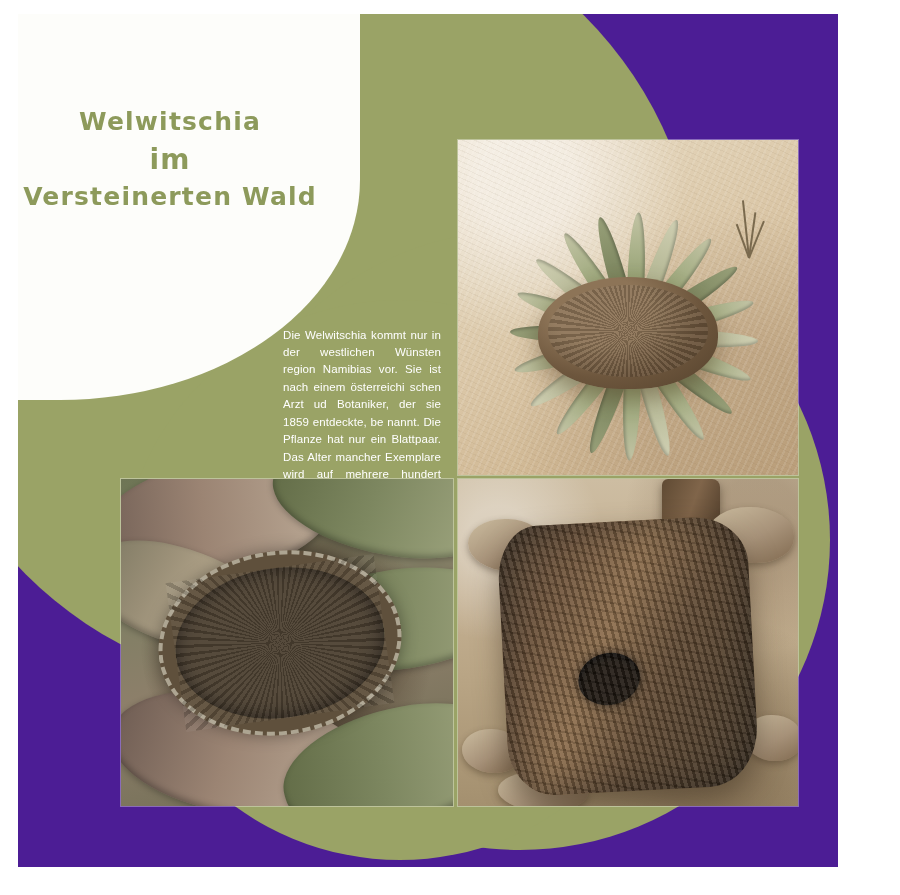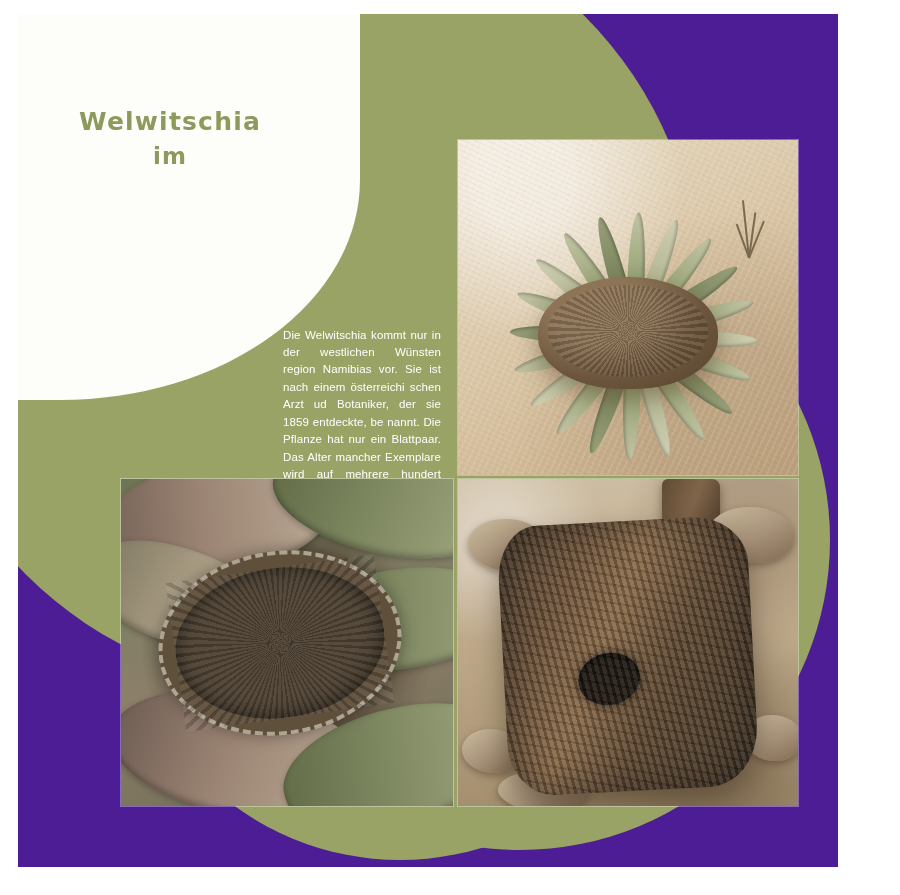--- a/index.html
+++ b/index.html
@@ -98,21 +98,21 @@
     text-align: center;
     color: #8d9a5b;
     font-family: "DejaVu Sans", sans-serif;
     font-size: 25px;
     font-weight: bold;
     letter-spacing: 1.2px;
     line-height: 1.42;
     text-shadow: 0 1px 0 rgba(255,255,255,0.6);
   }
   .title-line-1 { display: block; }
-  .title-line-2 { display: block; font-size: 23px; }
+  .title-line-2 { display: block; font-size: 28px; }
   .title-line-3 { display: block; }
 
   
   .body-text {
     position: absolute;
     left: 283px;
     top: 315px;
     width: 158px;
     font-size: 11.5px;
     line-height: 1.52;
@@ -333,20 +333,21 @@
   <div class="olive-blob blob-bottom"></div>
   <div class="white-panel"></div>
   <div class="white-left-strip"></div>
   <div class="white-top-strip"></div>
   <div class="white-bottom-strip"></div>
   <div class="white-right-strip"></div>
 
   <div class="title-block">
     <span class="title-line-1">Welwitschia</span>
     <span class="title-line-2">im</span>
+    <span class="title-line-3">Versteinerten Wald</span>
   </div>
 
   <p class="body-text">Die Welwitschia kommt nur in der westlichen Wünsten region Namibias vor. Sie ist nach einem österreichi schen Arzt ud Botaniker, der sie 1859 entdeckte, be nannt. Die Pflanze hat nur ein Blattpaar. Das Alter mancher Exemplare wird auf mehrere hundert Jahre geschätzt.</p>
 
   <div class="photo photo-topright">
     <div class="sand-bg"></div>
     <div class="plant-wrap">
       <div class="leaf dark" style="transform: rotate(182deg);"></div>
       <div class="leaf" style="transform: rotate(200deg);"></div>
       <div class="leaf pale" style="transform: rotate(218deg);"></div>

